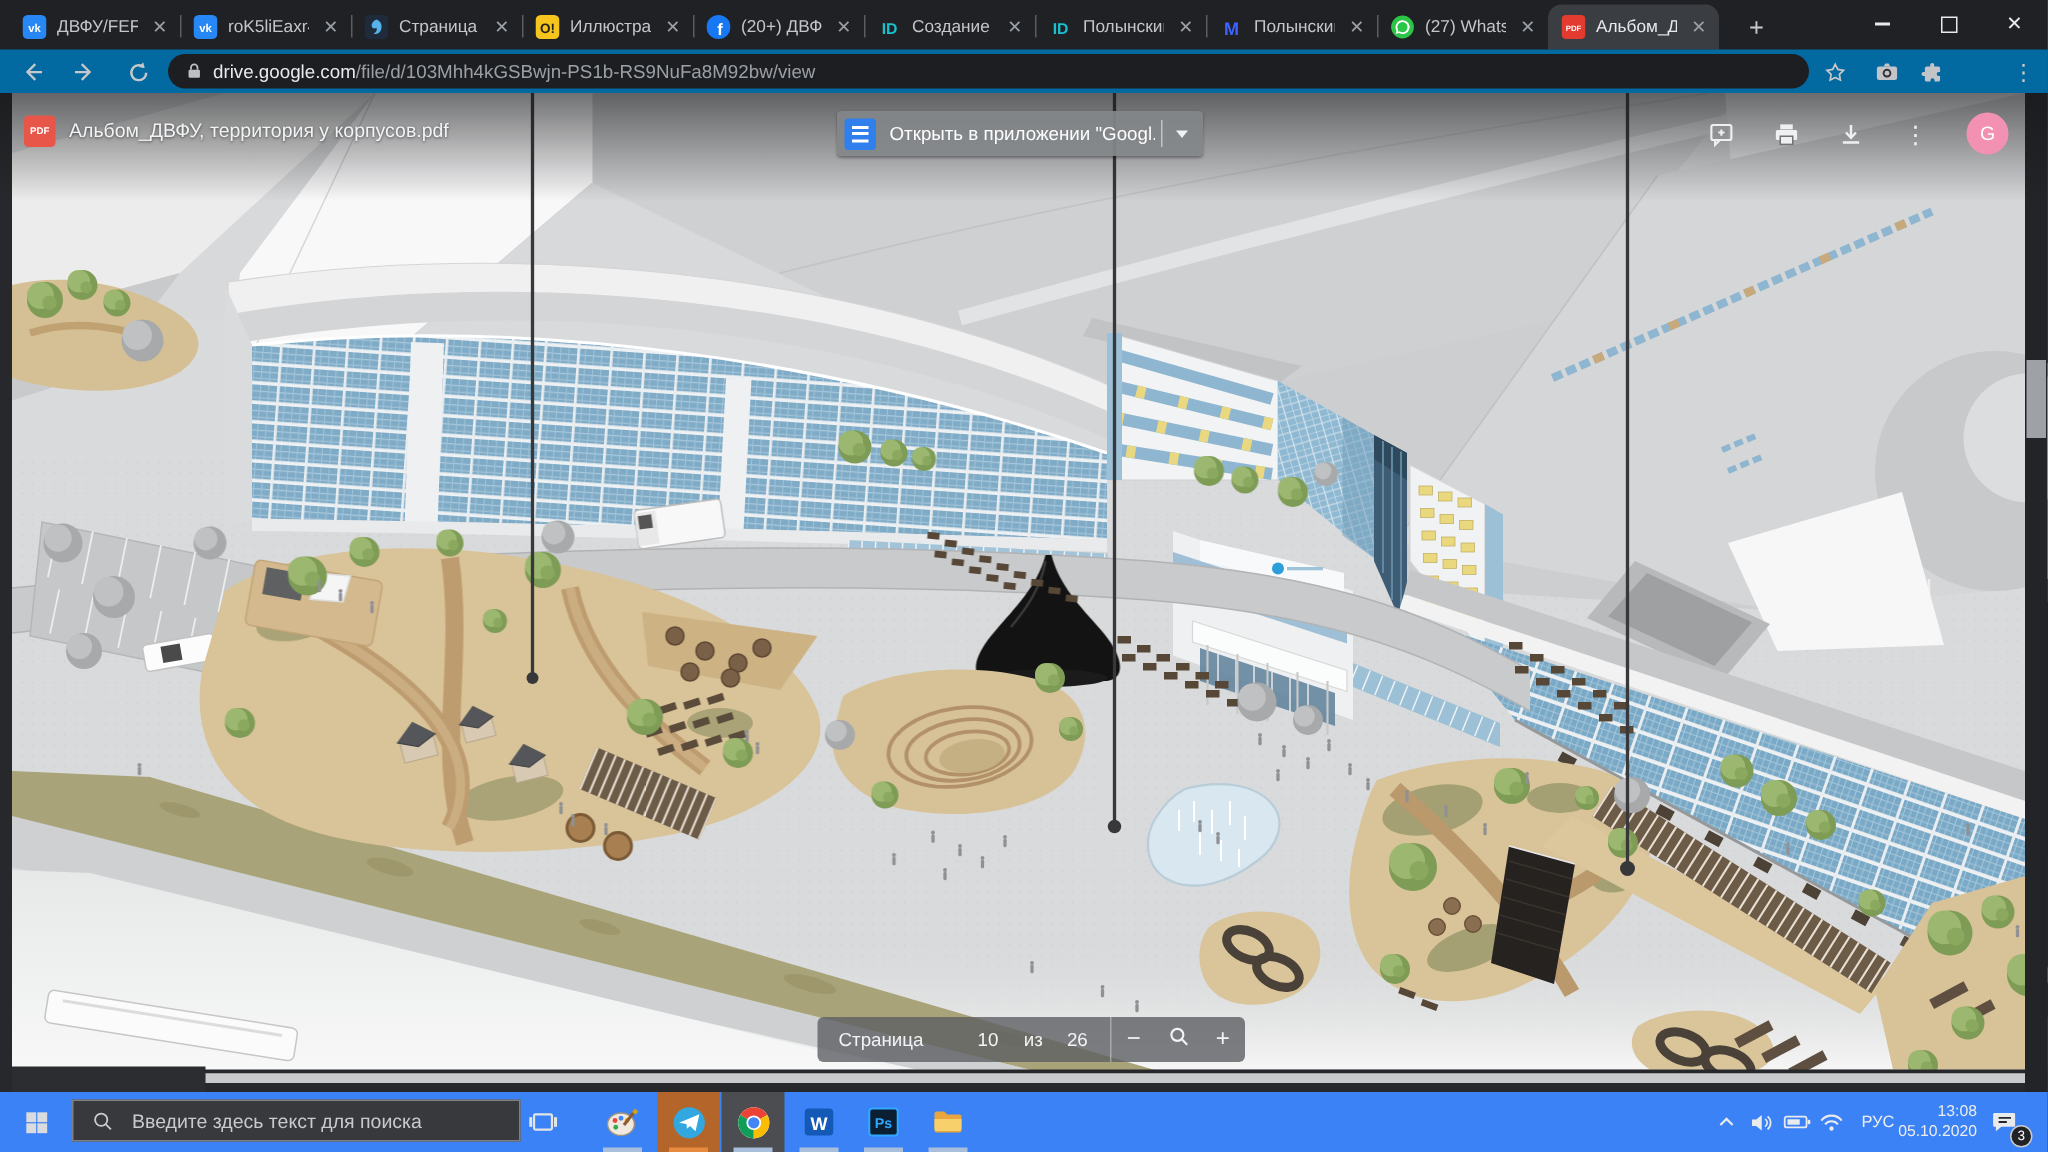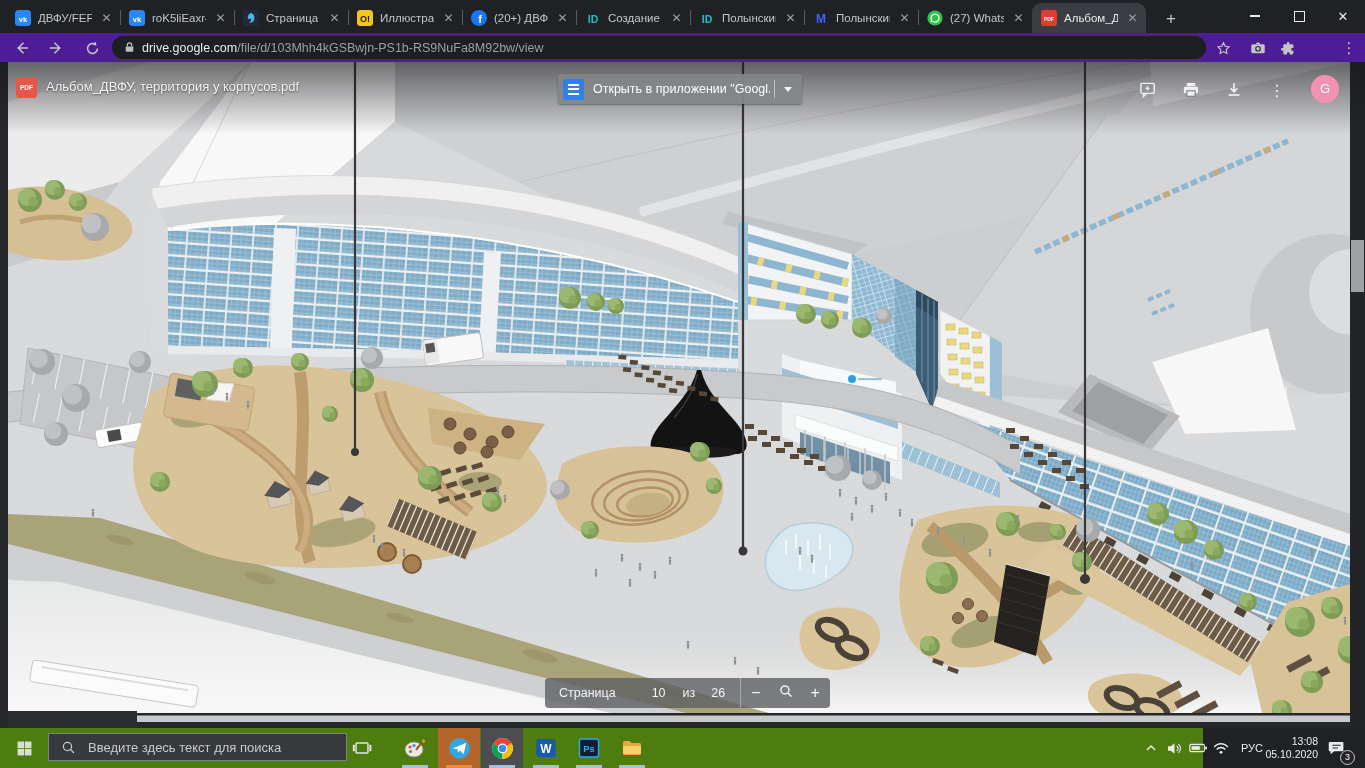--- a/index.html
+++ b/index.html
@@ -13,21 +13,21 @@
   .tab.active{background:#3a3d42;}
   .tab.active .ttl{color:#e9eaed;}
   .tab .cls{color:#9aa0a6;font-size:12px;width:15px;height:15px;line-height:15px;text-align:center;
     border-radius:50%;flex:0 0 auto;}
   .fav{width:16px;height:16px;flex:0 0 auto;}
   .tabsep{position:absolute;top:10px;width:1px;height:15px;background:#5a5d61;}
   .newtab{position:absolute;left:1158px;top:6px;width:26px;height:26px;color:#c7c8ca;font-size:17px;
     text-align:center;line-height:25px;border-radius:50%;}
   .winbtn{position:absolute;top:0;width:44px;height:32px;display:flex;align-items:center;justify-content:center;color:#e8eaed;}
   
-  #toolbar{position:absolute;left:0;top:33px;width:1365px;height:29px;background:#4c1d95;}
+  #toolbar{position:absolute;left:0;top:33px;width:1365px;height:29px;background:#0369a1;}
   .navic{position:absolute;top:3px;width:24px;height:24px;display:flex;align-items:center;justify-content:center;}
   #urlpill{position:absolute;left:112px;top:3px;width:1094px;height:23px;border-radius:12px;background:#1d1e21;
     display:flex;align-items:center;}
   #urltext{font-size:12.5px;margin-left:30px;white-space:nowrap;overflow:hidden;}
   #urltext .host{color:#e8eaed;}
   #urltext .path{color:#9aa0a6;}
   .pfp{position:absolute;left:1304px;top:35px;width:24px;height:24px;border-radius:50%;background:#1b9c85;
     color:#fff;font-size:12px;font-weight:bold;text-align:center;line-height:24px;}
   
   #content{position:absolute;left:0;top:62px;width:1365px;height:666px;background:#27282b;}
@@ -48,21 +48,21 @@
     border-top:5px solid #f2f2f2;margin:0 10px 0 9px;}
   .vic{position:absolute;top:17px;width:22px;height:22px;display:flex;align-items:center;justify-content:center;}
   #gava{position:absolute;left:1311px;top:13px;width:28px;height:28px;border-radius:50%;background:#f291b2;
     color:#fff;font-size:13px;text-align:center;line-height:28px;}
   #pagebar{position:absolute;left:545px;top:616px;width:285px;height:30px;border-radius:4px;
     background:rgba(92,95,99,.80);display:flex;align-items:center;color:#f2f3f4;font-size:12.5px;}
   #pagebar .dv{width:1px;height:30px;background:rgba(255,255,255,.35);margin-left:15px;}
   #pagebar .zb{width:34px;text-align:center;font-size:16px;color:#f2f3f4;}
   #scrollthumb{position:absolute;left:1351px;top:178px;width:13px;height:52px;background:#9ea1a5;}
   
-  #taskbar{position:absolute;left:0;top:728px;width:1203px;height:40px;background:#4d7c0f;}
+  #taskbar{position:absolute;left:0;top:728px;width:1365px;height:40px;background:#3b82f6;}
   #startbtn{position:absolute;left:0;top:0;width:48px;height:40px;display:flex;align-items:center;justify-content:center;}
   #searchbox{position:absolute;left:48px;top:5px;width:299px;height:28px;background:#38393d;border:1px solid #7f8084;
     box-sizing:border-box;display:flex;align-items:center;}
   #searchbox input{background:transparent;border:none;outline:none;color:#d2d3d5;font-size:13px;width:230px;
     font-family:"Liberation Sans","DejaVu Sans",sans-serif;}
   #searchbox input::placeholder{color:#c9cacc;opacity:1;}
   .slot{position:absolute;top:0;width:42px;height:40px;display:flex;align-items:center;justify-content:center;}
   .uline{position:absolute;bottom:0;height:3px;width:26px;background:#a9bedb;}
   .trayic{position:absolute;top:9px;width:22px;height:22px;display:flex;align-items:center;justify-content:center;}
   #lang{position:absolute;left:1232px;top:0;width:40px;height:40px;color:#eceded;font-size:11px;

